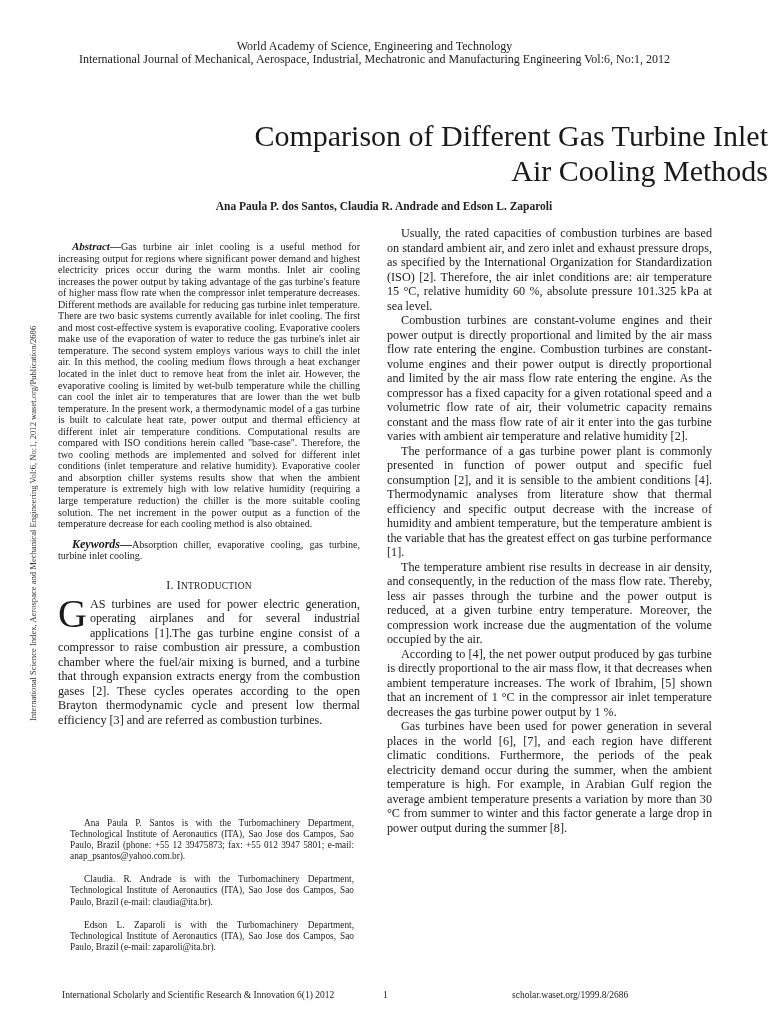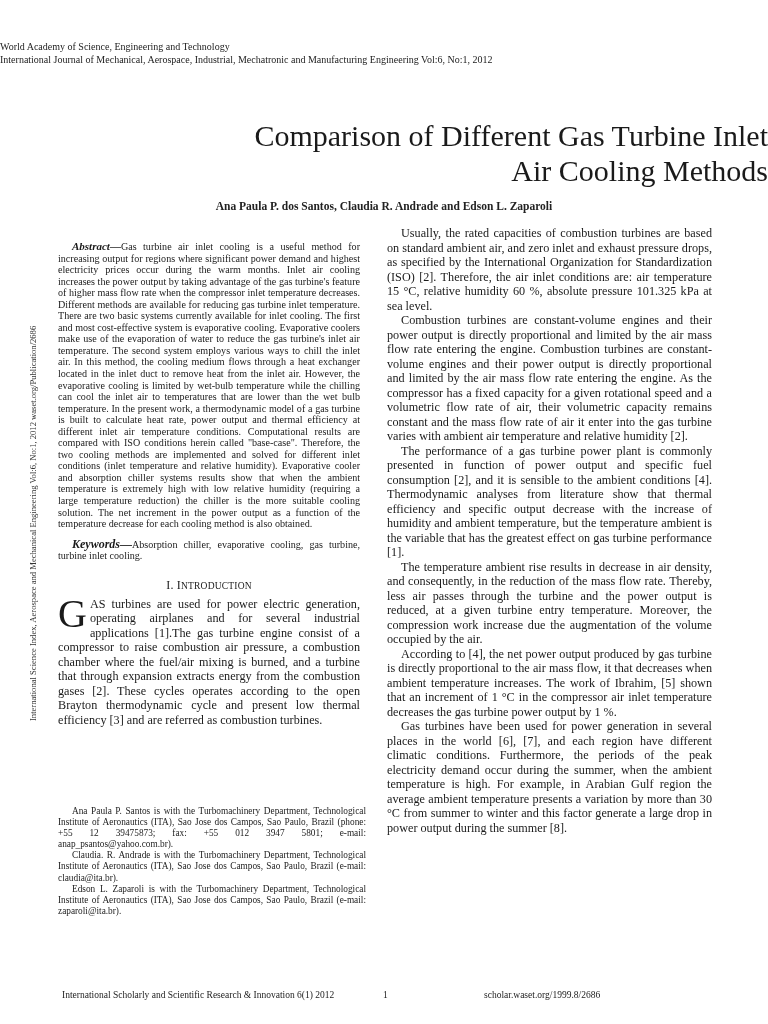--- a/index.html
+++ b/index.html
@@ -1,19 +1,19 @@
 <!DOCTYPE html>
 <html><head>
 <meta charset="utf-8">
 <style>
   html, body { margin:0; padding:0; }
   body { width:768px; height:1024px; background:#ffffff; position:relative; overflow:hidden;
          font-family:"Liberation Serif", "DejaVu Serif", serif; color:#1a1a1a; }
-  .header { position:absolute; top:40px; left:0; width:749px; 
-            font-size:10px; line-height:13px; color:#222; }
+  .header { position:absolute; top:40px; left:0; width:749px; text-align:center;
+            font-size:12px; line-height:13px; color:#222; }
   .title { position:absolute; top:118px; left:0; width:768px; text-align:right;
            font-size:30px; line-height:35px; color:#1a1a1a; }
   .authors { position:absolute; top:200px; left:0; width:768px; text-align:center;
              font-size:11.5px; color:#222;font-weight:bold; }
   .side { position:absolute; left:28px; top:1024px; transform-origin:0 0;
           transform:rotate(-90deg) translateX(303px); white-space:nowrap;
           font-size:8.6px; color:#333; width:420px; }
   .col { position:absolute; text-align:justify; }
   .col-left { left:58px; top:241px; width:302px; }
   .col-right { left:387px; top:226px; width:325px; }
@@ -23,21 +23,21 @@
   .keywords { font-size:10.1px; line-height:11.55px; margin-top:9px; }
   .keywords p { margin:0; text-indent:14px; }
   .keywords .lead { font-weight:bold; font-style:italic; font-size:12px; }
   .section-head { text-align:center; font-size:12px; margin-top:16px; margin-bottom:4px; letter-spacing:0.2px; }
   .section-head .sc { font-size:9.5px; }
   .body-text { font-size:12.2px; line-height:14.5px; }
   .body-text p { margin:0; text-indent:14px; }
   .body-text p.first { text-indent:0; }
   .dropcap { float:left; font-size:40px; line-height:30px; margin:2px 3px 0 0; }
   .footnotes { position:absolute; left:58px; top:806px; width:308px; font-size:9.3px; line-height:11.1px; text-align:justify; color:#222; }
-  .footnotes p { margin:0; text-indent:14px; }
+  .footnotes p { margin:12px; text-indent:14px; }
   .footer { position:absolute; top:990px; font-size:9.5px; color:#222; white-space:nowrap; }
 </style>
 </head>
 <body>
 
 <div class="header">
   <div>World Academy of Science, Engineering and Technology</div>
   <div>International Journal of Mechanical, Aerospace, Industrial, Mechatronic and Manufacturing Engineering Vol:6, No:1, 2012</div>
 </div>
 
@@ -75,13 +75,13 @@
   <p>Usually, the rated capacities of combustion turbines are based on standard ambient air, and zero inlet and exhaust pressure drops, as specified by the International Organization for Standardization (ISO) [2]. Therefore, the air inlet conditions are: air temperature 15 °C, relative humidity 60 %, absolute pressure 101.325 kPa at sea level.</p>
   <p>Combustion turbines are constant-volume engines and their power output is directly proportional and limited by the air mass flow rate entering the engine. Combustion turbines are constant-volume engines and their power output is directly proportional and limited by the air mass flow rate entering the engine. As the compressor has a fixed capacity for a given rotational speed and a volumetric flow rate of air, their volumetric capacity remains constant and the mass flow rate of air it enter into the gas turbine varies with ambient air temperature and relative humidity [2].</p>
   <p>The performance of a gas turbine power plant is commonly presented in function of power output and specific fuel consumption [2], and it is sensible to the ambient conditions [4]. Thermodynamic analyses from literature show that thermal efficiency and specific output decrease with the increase of humidity and ambient temperature, but the temperature ambient is the variable that has the greatest effect on gas turbine performance [1].</p>
   <p>The temperature ambient rise results in decrease in air density, and consequently, in the reduction of the mass flow rate. Thereby, less air passes through the turbine and the power output is reduced, at a given turbine entry temperature. Moreover, the compression work increase due the augmentation of the volume occupied by the air.</p>
   <p>According to [4], the net power output produced by gas turbine is directly proportional to the air mass flow, it that decreases when ambient temperature increases. The work of Ibrahim, [5] shown that an increment of 1 °C in the compressor air inlet temperature decreases the gas turbine power output by 1 %.</p>
   <p>Gas turbines have been used for power generation in several places in the world [6], [7], and each region have different climatic conditions. Furthermore, the periods of the peak electricity demand occur during the summer, when the ambient temperature is high. For example, in Arabian Gulf region the average ambient temperature presents a variation by more than 30 °C from summer to winter and this factor generate a large drop in power output during the summer [8].</p>
 </div>
 
 <div class="footer" style="left:62px;">International Scholarly and Scientific Research &amp; Innovation 6(1) 2012</div>
 <div class="footer" style="left:383px;">1</div>
-<div class="footer" style="left:452px;padding-left:32px;">scholar.waset.org/1999.8/2686</div>
+<div class="footer" style="left:480px;padding-left:32px;">scholar.waset.org/1999.8/2686</div>
 
 </body></html>

